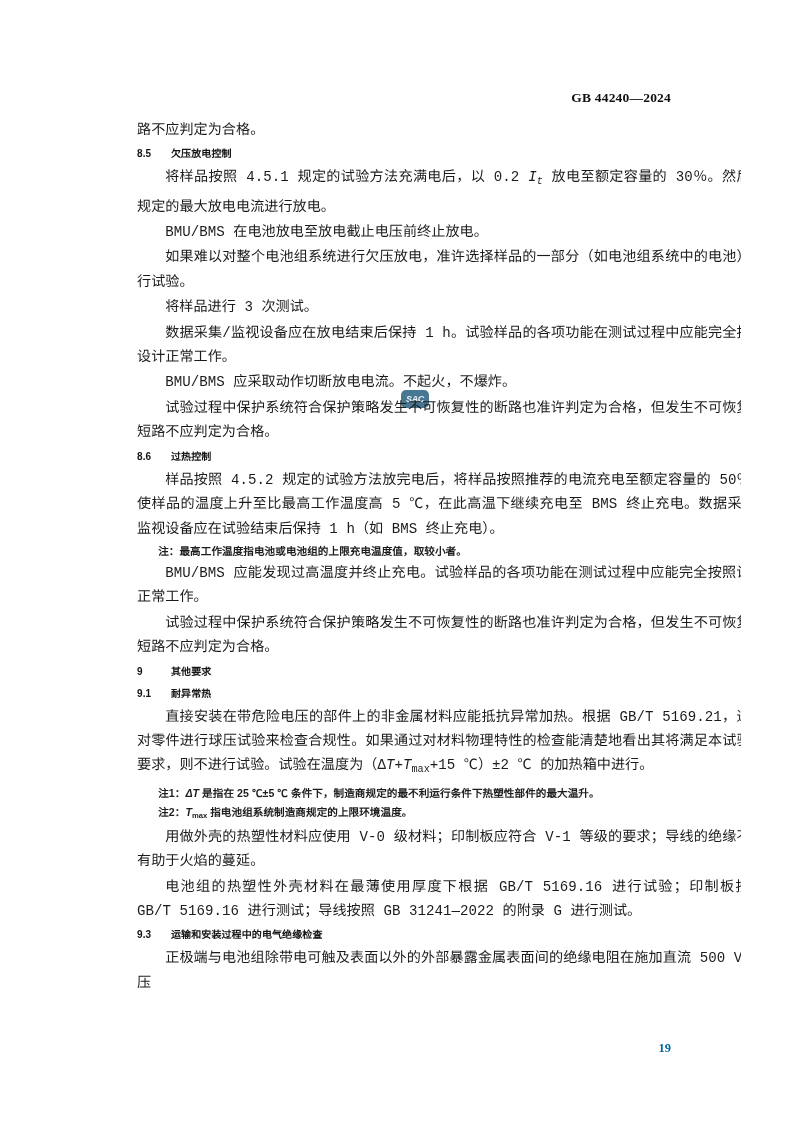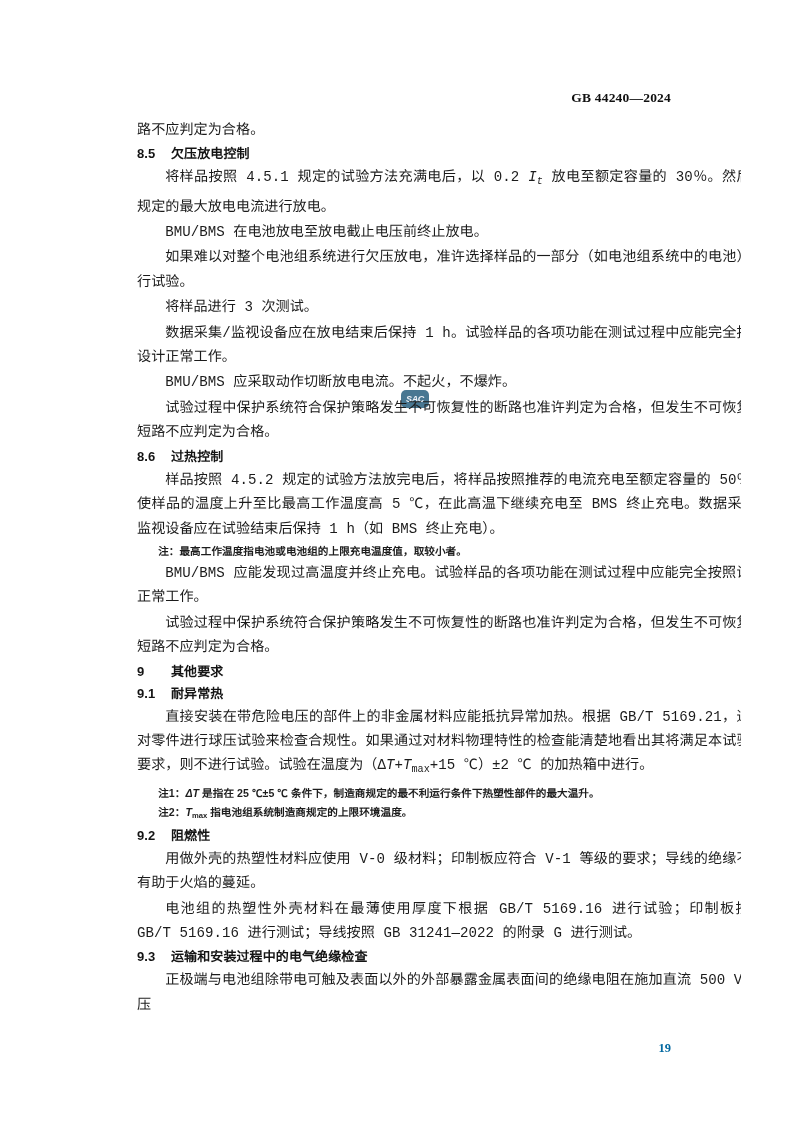--- a/index.html
+++ b/index.html
@@ -63,21 +63,21 @@
   }
   p.body.noindent {
     text-indent: 0;
   }
 
   
   h2.clause, h3.clause {
     margin: 0;
     font-family: "Liberation Sans", "DejaVu Sans", sans-serif;
     font-weight: bold;
-    font-size: 13px;
+    font-size: 10px;
     line-height: 22px;
     letter-spacing: 0.1px;
     color: #141414;
     text-indent: 0;
   }
   .clause .num {
     display: inline-block;
     min-width: 34px;
   }
 
@@ -183,23 +183,20 @@
     <h3 class="clause sp-before-h">
       <span class="num">9.1</span><span>耐异常热</span>
     </h3>
 
     <p class="body indent sp-after-h"><span>直接安装在带危险电压的部件上的非金属材料应能抵抗异常加热。根据 GB/T 5169.21，通过对零件进行球压试验来检查合规性。如果通过对材料物理特性的检查能清楚地看出其将满足本试验的要求，则不进行试验。试验在温度为（Δ</span><span class="ital">T</span><span>+</span><span class="ital">T</span><span class="sub">max</span><span>+15 ℃）±2 ℃ 的加热箱中进行。</span></p>
 
     <p class="note"><span>注1：</span><span class="ital">ΔT</span><span> 是指在 25 ℃±5 ℃ 条件下，制造商规定的最不利运行条件下热塑性部件的最大温升。</span></p>
 
     <p class="note"><span>注2：</span><span class="ital">T</span><span class="sub">max</span><span> 指电池组系统制造商规定的上限环境温度。</span></p>
 
-    <h3 class="clause sp-before-h">
-      <span class="num">9.2</span><span>阻燃性</span>
-    </h3>
 
     <p class="body indent sp-after-h">用做外壳的热塑性材料应使用 V-0 级材料；印制板应符合 V-1 等级的要求；导线的绝缘不应有助于火焰的蔓延。</p>
     <p class="body indent">电池组的热塑性外壳材料在最薄使用厚度下根据 GB/T 5169.16 进行试验；印制板按照 GB/T 5169.16 进行测试；导线按照 GB 31241—2022 的附录 G 进行测试。</p>
 
     <h3 class="clause sp-before-h">
       <span class="num">9.3</span><span>运输和安装过程中的电气绝缘检查</span>
     </h3>
 
     <p class="body indent">正极端与电池组除带电可触及表面以外的外部暴露金属表面间的绝缘电阻在施加直流 500 V 电压</p>
 

